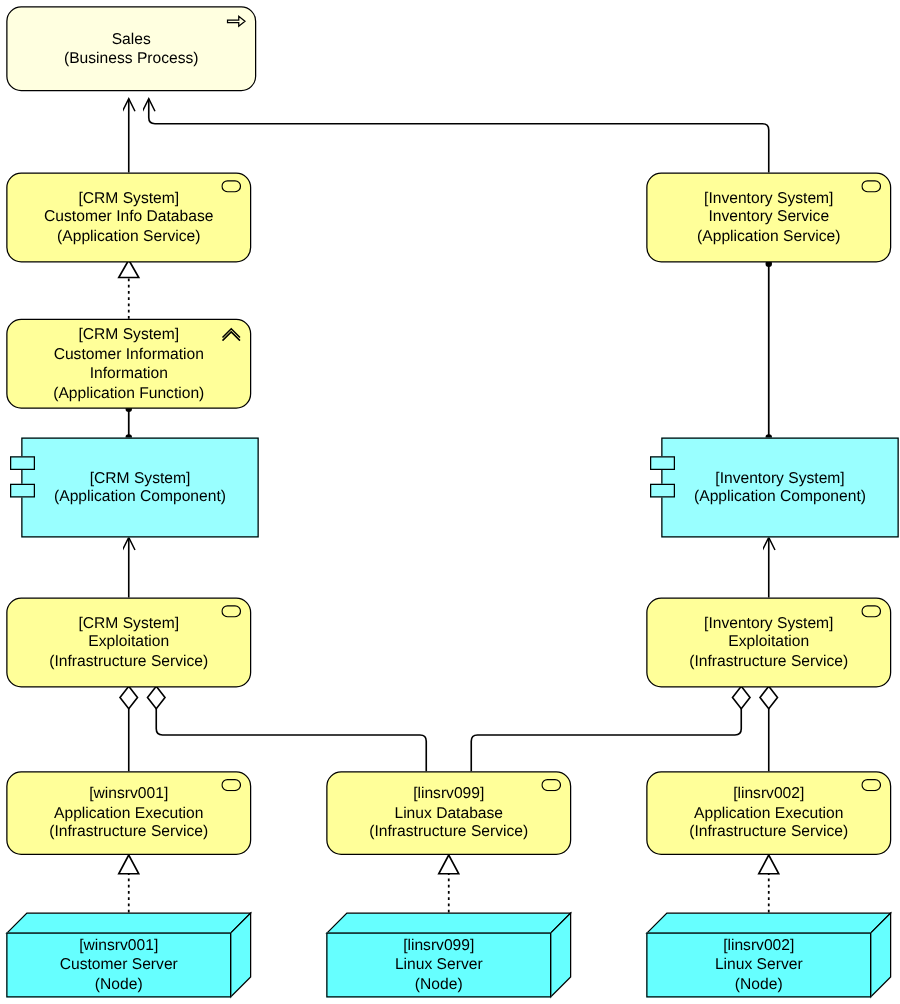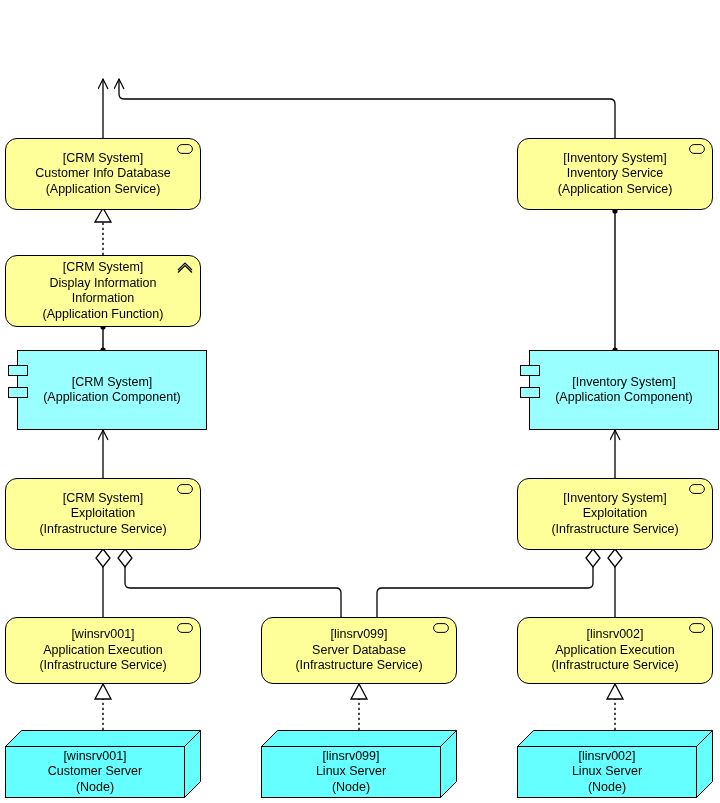--- a/index.html
+++ b/index.html
@@ -182,20 +182,29 @@
       <line x1="359" y1="730" x2="359" y2="699" stroke="#000" stroke-width="1.4" stroke-dasharray="2.2,2.8"></line>
       <polygon points="359,684 351,699 367,699" fill="#fff" stroke="#000" stroke-width="1.3"></polygon>
     </g>
 
     <g>
       <line x1="615" y1="730" x2="615" y2="699" stroke="#000" stroke-width="1.4" stroke-dasharray="2.2,2.8"></line>
       <polygon points="615,684 607,699 623,699" fill="#fff" stroke="#000" stroke-width="1.3"></polygon>
     </g>
   </svg>
 
+  <div class="node-box shape-service fill-cream" style="left:5px; top:5px; width:200px; height:68px;">
+    <span class="badge">
+      <svg width="16" height="12" viewBox="0 0 16 12">
+        <path d="M1,5 L10,5 L10,2 L15,6 L10,10 L10,7 L1,7 Z" fill="#ffffe0" stroke="#000" stroke-width="1"></path>
+      </svg>
+    </span>
+    <span class="lbl">Sales</span>
+    <span class="lbl">(Business Process)</span>
+  </div>
 
   <div class="node-box shape-service fill-yellow" style="left:5px; top:138px; width:196px; height:72px;">
     <span class="badge">
       <svg width="16" height="10" viewBox="0 0 16 10">
         <rect x="0.6" y="0.6" width="14.8" height="8.8" rx="4.4" ry="4.4" fill="#ffff99" stroke="#000" stroke-width="1"></rect>
       </svg>
     </span>
     <span class="lbl">[CRM System]</span>
     <span class="lbl">Customer Info Database</span>
     <span class="lbl">(Application Service)</span>
@@ -213,21 +222,21 @@
   </div>
 
   <div class="node-box shape-service fill-yellow" style="left:5px; top:255px; width:196px; height:72px;">
     <span class="badge">
       <svg width="16" height="12" viewBox="0 0 16 12">
         <path d="M1,9 L8,2 L15,9" fill="none" stroke="#000" stroke-width="1.2"></path>
         <path d="M1,11.5 L8,4.5 L15,11.5" fill="none" stroke="#000" stroke-width="1.2"></path>
       </svg>
     </span>
     <span class="lbl">[CRM System]</span>
-    <span class="lbl">Display Information</span>
+    <span class="lbl">Customer Information</span>
     <span class="lbl">Information</span>
     <span class="lbl">(Application Function)</span>
   </div>
 
   <div class="node-box shape-component fill-cyan" style="left:17px; top:350px; width:190px; height:80px;">
     <span class="comp-tab t1"></span>
     <span class="comp-tab t2"></span>
     <span class="lbl">[CRM System]</span>
     <span class="lbl">(Application Component)</span>
   </div>
@@ -272,21 +281,21 @@
     <span class="lbl">(Infrastructure Service)</span>
   </div>
 
   <div class="node-box shape-service fill-yellow" style="left:261px; top:617px; width:196px; height:67px;">
     <span class="badge">
       <svg width="16" height="10" viewBox="0 0 16 10">
         <rect x="0.6" y="0.6" width="14.8" height="8.8" rx="4.4" ry="4.4" fill="#ffff99" stroke="#000" stroke-width="1"></rect>
       </svg>
     </span>
     <span class="lbl">[linsrv099]</span>
-    <span class="lbl">Server Database</span>
+    <span class="lbl">Linux Database</span>
     <span class="lbl">(Infrastructure Service)</span>
   </div>
 
   <div class="node-box shape-service fill-yellow" style="left:517px; top:617px; width:196px; height:67px;">
     <span class="badge">
       <svg width="16" height="10" viewBox="0 0 16 10">
         <rect x="0.6" y="0.6" width="14.8" height="8.8" rx="4.4" ry="4.4" fill="#ffff99" stroke="#000" stroke-width="1"></rect>
       </svg>
     </span>
     <span class="lbl">[linsrv002]</span>

